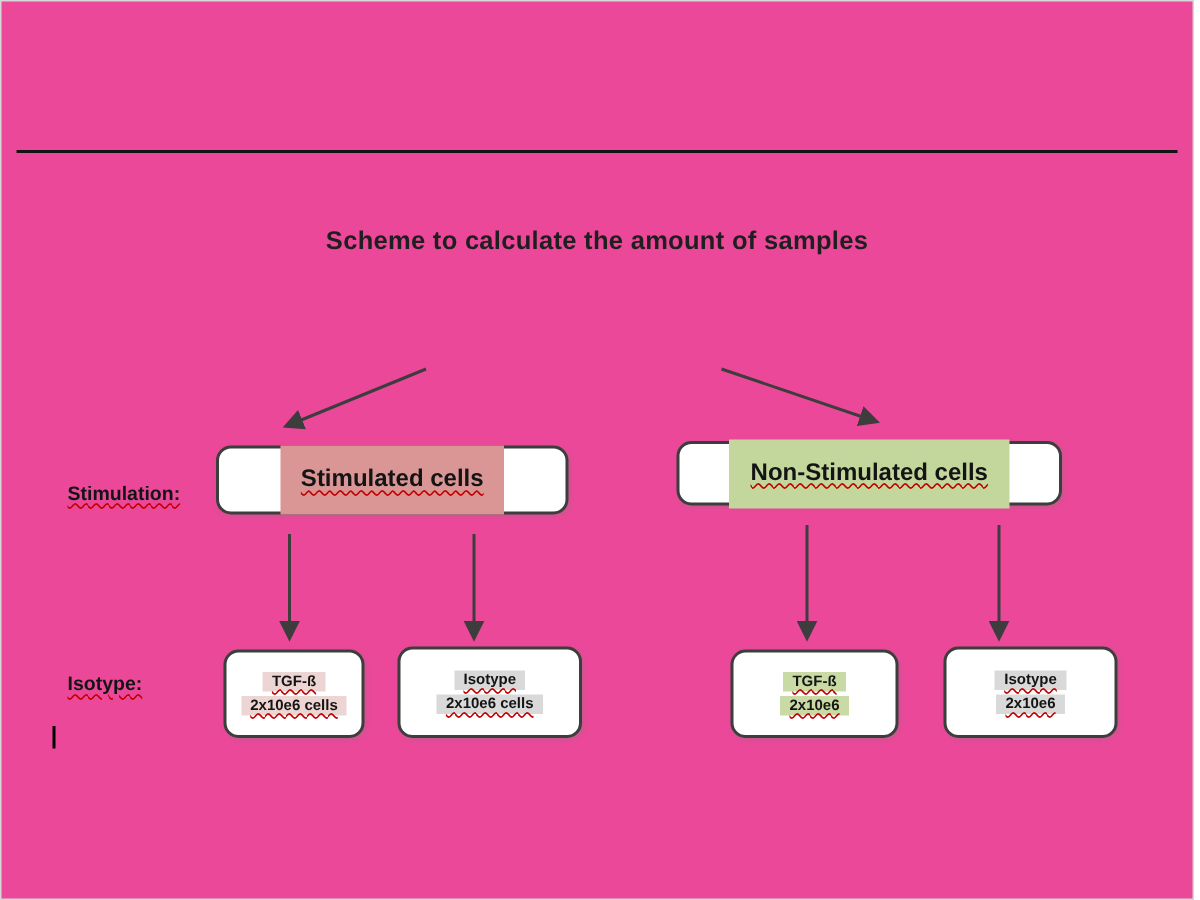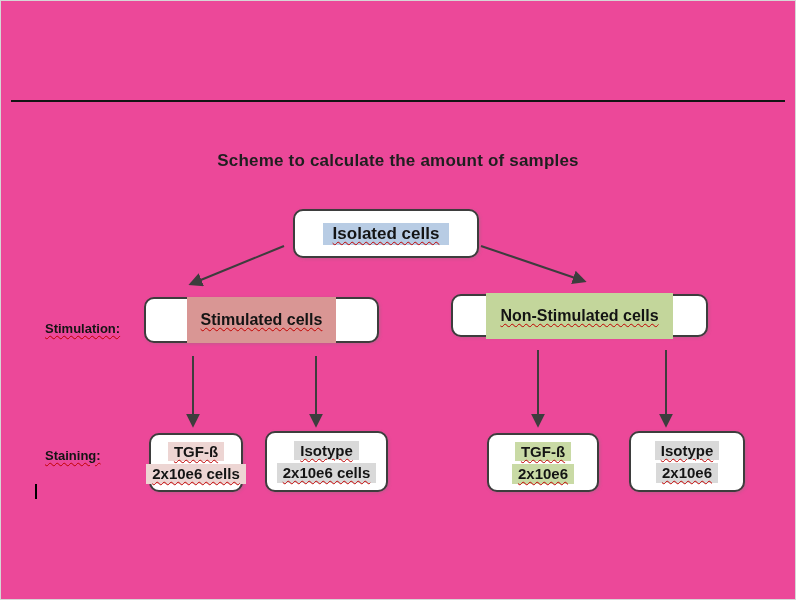--- a/index.html
+++ b/index.html
@@ -23,21 +23,21 @@
   .node-stimulated { left:143px; top:296px; width:231px; height:42px; }
   .node-nonstim    { left:450px; top:293px; width:253px; height:39px; }
   .leaf { flex-direction:column; gap:3px; }
   .leaf-a { left:148px; top:432px; width:90px;  height:55px; }
   .leaf-b { left:264px; top:430px; width:119px; height:57px; }
   .leaf-c { left:486px; top:432px; width:108px; height:55px; }
   .leaf-d { left:628px; top:430px; width:112px; height:57px; }
   .hl { font-weight:bold; color:#141414; white-space:nowrap; }
   .fs17 { font-size:17px; padding:1px 10px; }
   .fs16 { font-size:16px; padding:14px 14px; }
-  .leafline { font-size:15px; padding:0 6px; line-height:1.3; }
+  .leafline { font-size:10px; padding:0 6px; line-height:1.3; }
   .squiggle {
     text-decoration-line:underline; text-decoration-style:wavy;
     text-decoration-color:#c00000; text-decoration-thickness:1px;
     text-underline-offset:2px;
   }
   .side-label { position:absolute; font-size:13px; font-weight:bold; color:#141414;margin-left:12px; }
   .label-stimulation { left:32px; top:320px; }
   .label-staining    { left:32px; top:447px; }
   .cursor { position:absolute; left:34px; top:483px; width:2px; height:15px; background:#000; }
 </style>
@@ -57,35 +57,32 @@
       </marker>
     </defs>
     <line x1="283" y1="245" x2="190" y2="283" stroke="#3d3d3d" stroke-width="2" marker-end="url(#ah)"></line>
     <line x1="480" y1="245" x2="583" y2="280" stroke="#3d3d3d" stroke-width="2" marker-end="url(#ah)"></line>
     <line x1="192" y1="355" x2="192" y2="424" stroke="#3d3d3d" stroke-width="2" marker-end="url(#ah)"></line>
     <line x1="315" y1="355" x2="315" y2="424" stroke="#3d3d3d" stroke-width="2" marker-end="url(#ah)"></line>
     <line x1="537" y1="349" x2="537" y2="424" stroke="#3d3d3d" stroke-width="2" marker-end="url(#ah)"></line>
     <line x1="665" y1="349" x2="665" y2="424" stroke="#3d3d3d" stroke-width="2" marker-end="url(#ah)"></line>
   </svg>
 
-  <div class="node node-isolated">
-    <span class="hl fs17 squiggle" style="background-color: rgb(184, 204, 228);">Isolated cells</span>
-  </div>
 
   <div class="node node-stimulated">
     <span class="hl fs16 squiggle" style="background-color: rgb(217, 150, 148);">Stimulated cells</span>
   </div>
 
   <div class="node node-nonstim">
     <span class="hl fs16 squiggle" style="background-color: rgb(195, 214, 155); text-align: center;">Non-Stimulated cells</span>
   </div>
 
   <div class="side-label label-stimulation squiggle">Stimulation:</div>
 
-  <div class="side-label label-staining squiggle">Staining:</div>
+  <div class="side-label label-staining squiggle">Isotype:</div>
 
   <div class="leaf leaf-a">
     <span class="hl leafline squiggle" style="background-color: rgb(237, 213, 211);">TGF-ß</span>
     <span class="hl leafline squiggle" style="background-color: rgb(237, 213, 211);">2x10e6 cells</span>
   </div>
 
   <div class="leaf leaf-b">
     <span class="hl leafline squiggle" style="background-color: rgb(217, 217, 217);">Isotype</span>
     <span class="hl leafline squiggle" style="background-color: rgb(217, 217, 217);">2x10e6 cells</span>
   </div>

